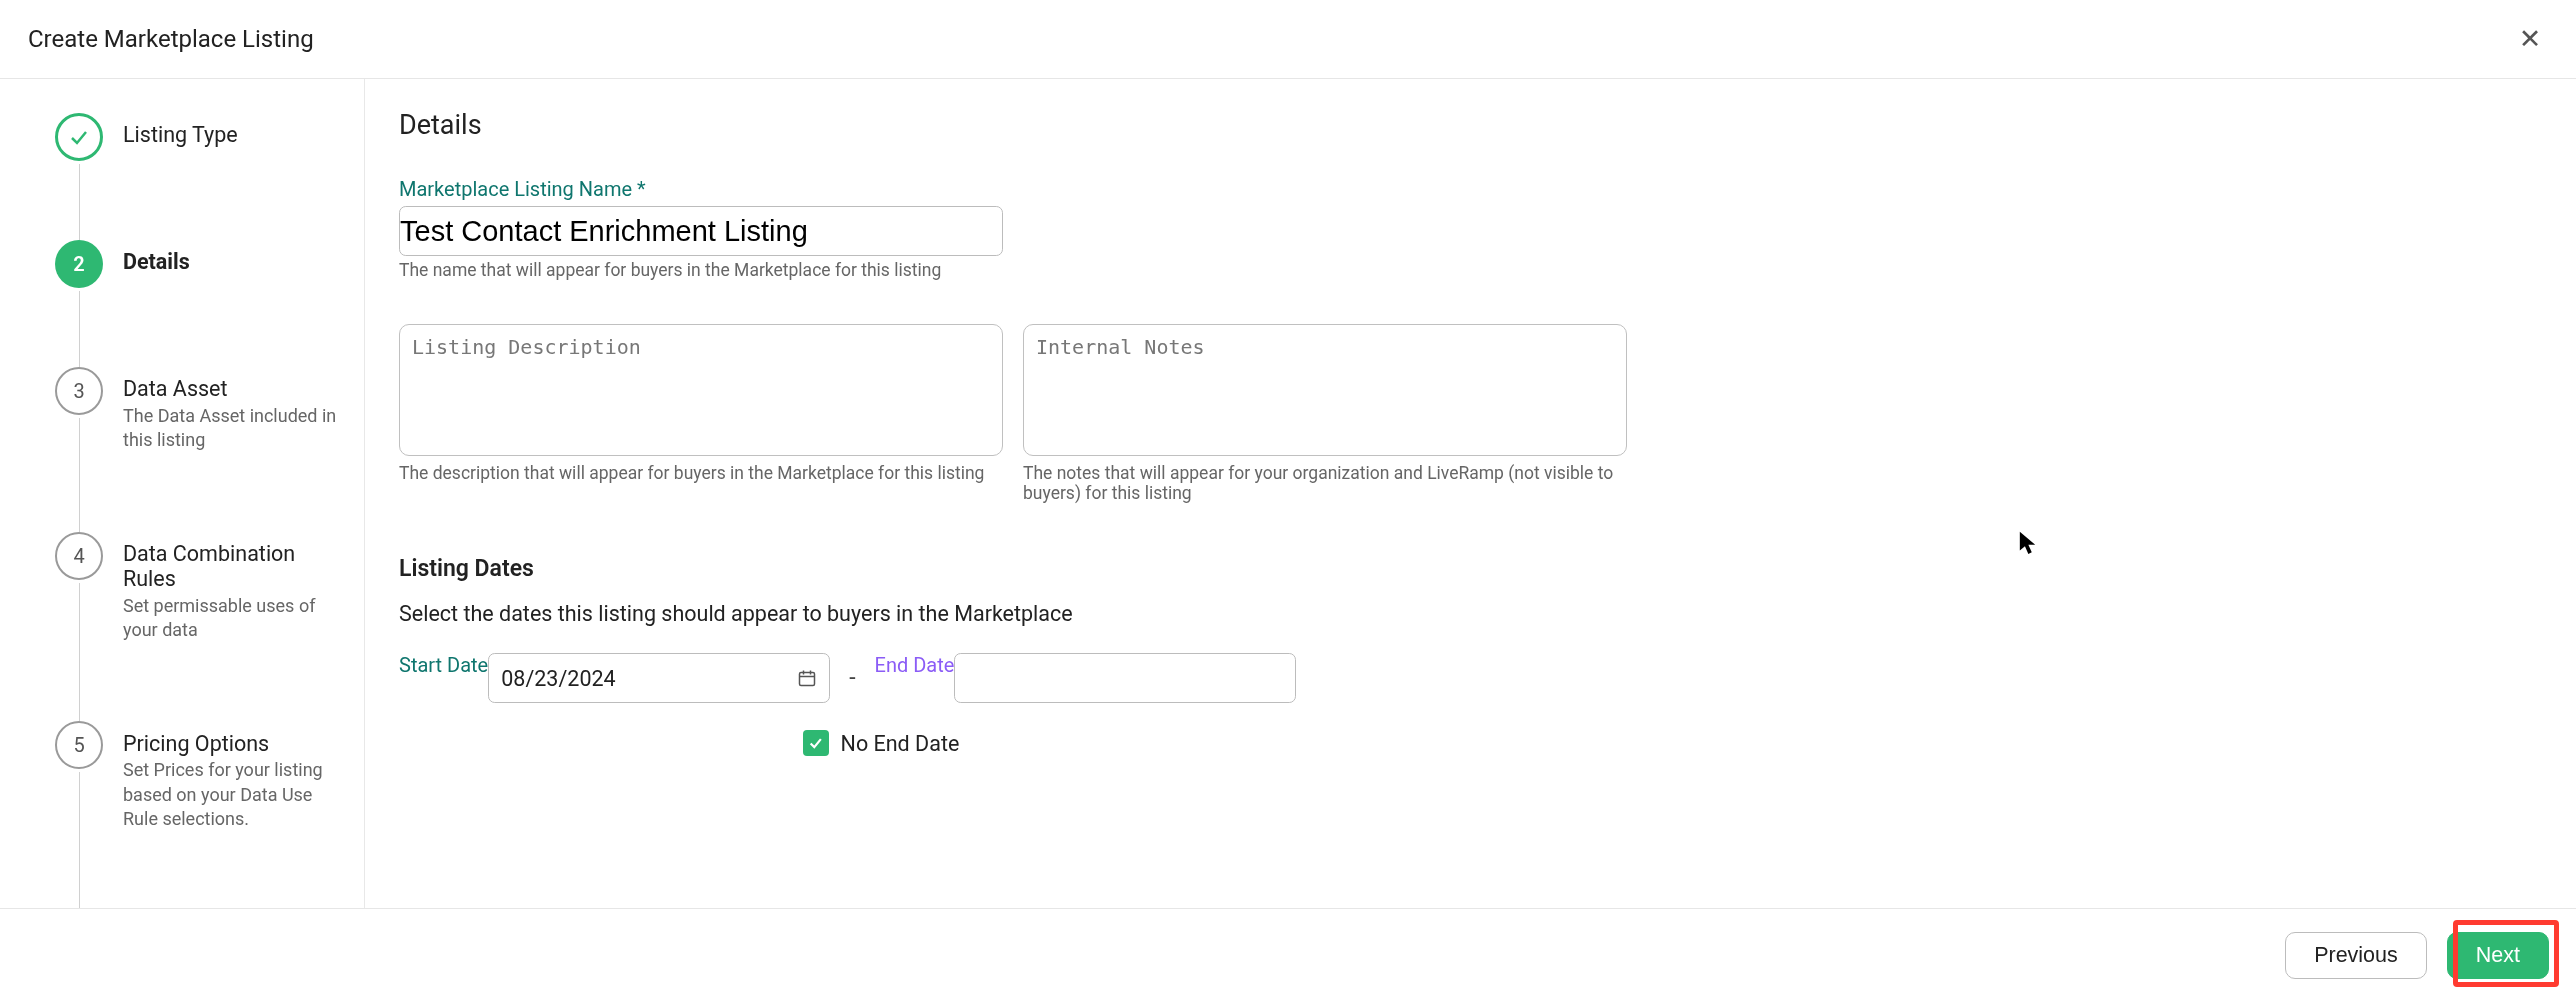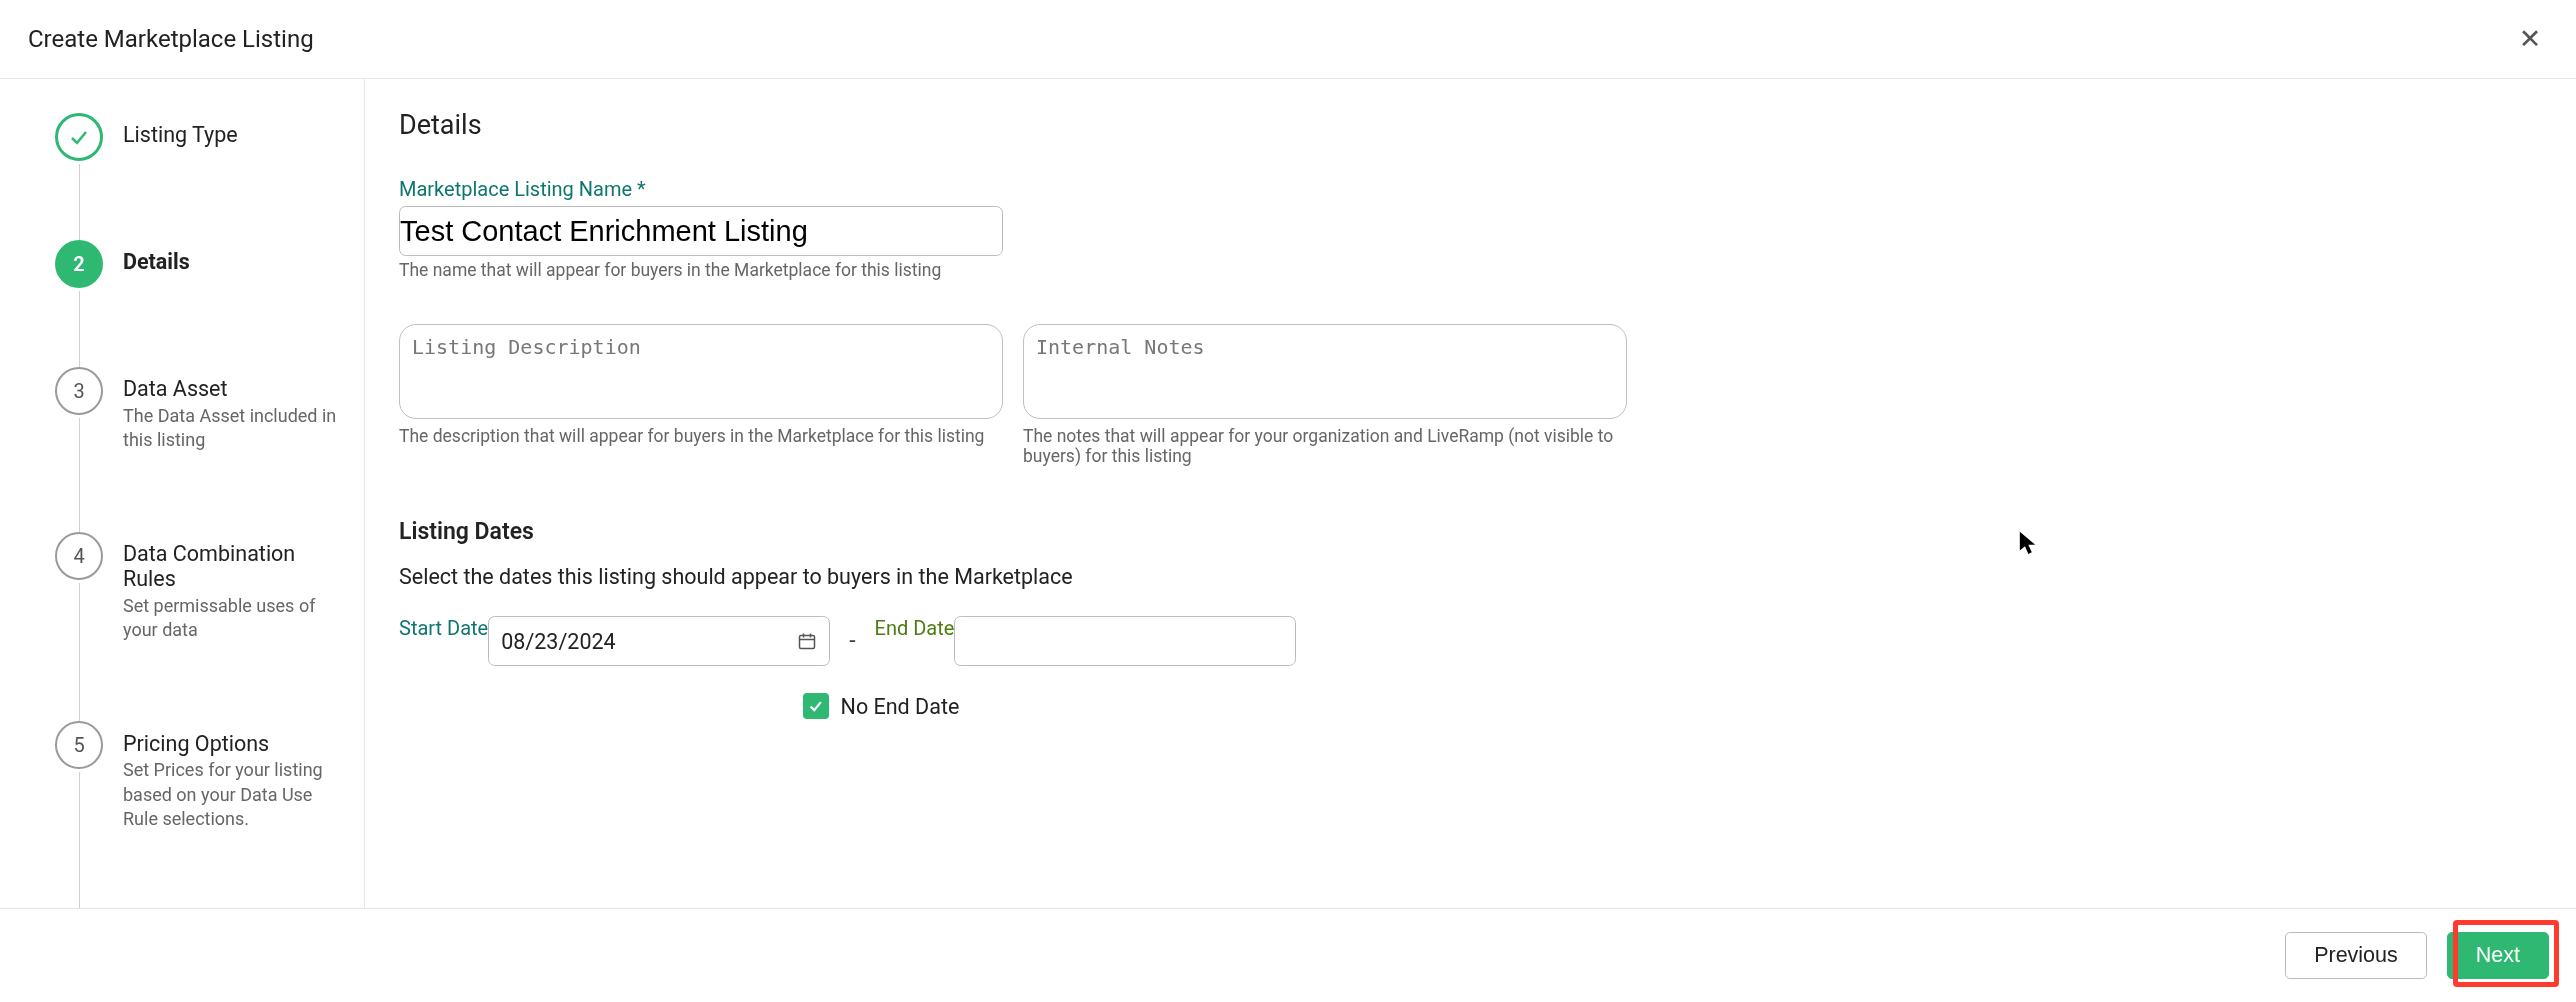--- a/index.html
+++ b/index.html
@@ -22,39 +22,39 @@
   .step-title { font-size:21.5px; }
   .step.active .step-title { font-weight:700; }
   .step-desc { font-size:18px; color:#666; max-width:242px; margin-top:2.7px; line-height:1.35; }
   .main { flex:1; padding:30px 34px; max-width:1816px; }
   .main h2 { font-size:27px; font-weight:400; margin:0 0 36px 0; }
   .field-label { font-size:20px; color:#0f766e; margin-bottom:5.4px; display:block; }
   .text-input { width:604px; height:50px; border:1.3px solid #bcbcbc; border-radius:6.7px; font-size:29px; padding:0 0; }
   .helper { font-size:17.5px; color:#666; margin-top:4px; }
   .row2 { display:flex; gap:20px; margin-top:44px; }
   .ta-wrap { width:604px; }
-  .ta { width:604px; height:95px; border:1.3px solid #c0c0c0; border-radius:17px; font-size:20px; padding:9.4px 12px; resize:none; }
+  .ta { width:604px; height:132px; border:1.3px solid #c0c0c0; border-radius:10px; font-size:20px; padding:9.4px 12px; resize:none; }
   .ta::placeholder { color:#777; }
   .section-title { font-size:23px; font-weight:600; margin:52px 0 19px 0; }
   .section-sub { font-size:21.5px; margin-bottom:27px; }
   .date-row { display:flex; align-items:flex-end; gap:19px; }
   .date-block { display:flex; }
   .date-input { width:342px; height:50px; border:1.3px solid #bcbcbc; border-radius:6.7px; font-size:21.5px; padding:0 12px; display:flex; align-items:center; justify-content:space-between; }
   .date-input.disabled { background:#fff; color:#999; }
   .sep { font-size:23px; padding-bottom:12px; color:#444; }
   .cal-icon { width:20px; height:20px; }
   .cal-icon rect, .cal-icon line { stroke:#555; stroke-width:3; fill:none; }
   .chk-row { display:flex; align-items:center; gap:12px; margin-top:27px; margin-left:404px; }
   .chk { width:25.6px; height:25.6px; background:#2eb872; border-radius:4px; display:flex; align-items:center; justify-content:center; }
   .chk svg { width:17.5px; height:17.5px; stroke:#fff; stroke-width:6; fill:none; }
   .chk-label { font-size:21.5px; }
   .cursor { position:absolute; left:2018px; top:531px; pointer-events:none; }
   .cursor svg { width:19px; height:25.6px; }
   .footer { height:94px; border-top:1.3px solid #e6e6e6; display:flex; align-items:center; justify-content:flex-end; padding:0 27px; gap:20px; }
-  .btn { height:47px; border-radius:5px; font-size:21.5px; padding:0 28px; cursor:pointer; }
+  .btn { height:47px; border-radius:10px; font-size:21.5px; padding:0 28px; cursor:pointer; }
   .btn-sec { background:#fff; border:1.3px solid #bcbcbc; color:#222; }
   .btn-pri { background:#2eb872; border:1.3px solid #2eb872; color:#fff; font-weight:500; }
   .hl { position:absolute; right:17.5px; bottom:15px; width:106px; height:67px; border:5.4px solid #ff3b30; border-radius:4px; pointer-events:none; }
 </style>
 </head>
 <body>
 
 <div class="modal">
 
   <div class="title-bar">
@@ -151,21 +151,21 @@
             <svg class="cal-icon" viewBox="0 0 40 40">
               <rect x="5" y="9" width="30" height="26" rx="3"></rect>
                 <line x1="5" y1="17" x2="35" y2="17"></line>
                 <line x1="13" y1="5" x2="13" y2="13"></line>
                 <line x1="27" y1="5" x2="27" y2="13"></line>
             </svg>
           </div>
         </div>
         <div class="sep">-</div>
         <div class="date-block">
-          <label class="field-label" style="color:#4d7c0f">End Date</label>
+          <label class="field-label" style="color:#8b5cf6">End Date</label>
           <div class="date-input disabled">
             <span></span>
           </div>
         </div>
       </div>
 
       <div class="chk-row">
         <div class="chk">
           <svg viewBox="0 0 48 48">
               <polyline points="10,26 20,36 38,14"></polyline>

